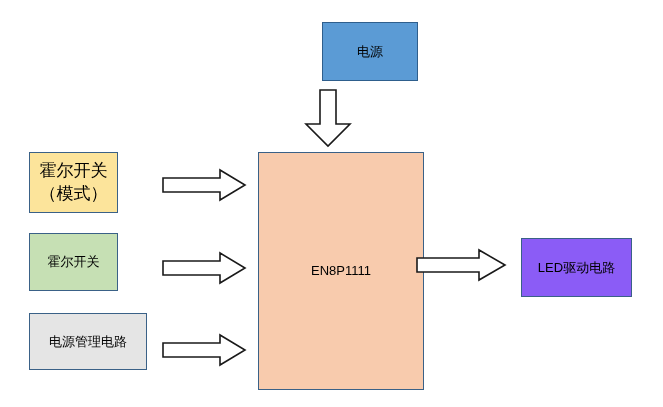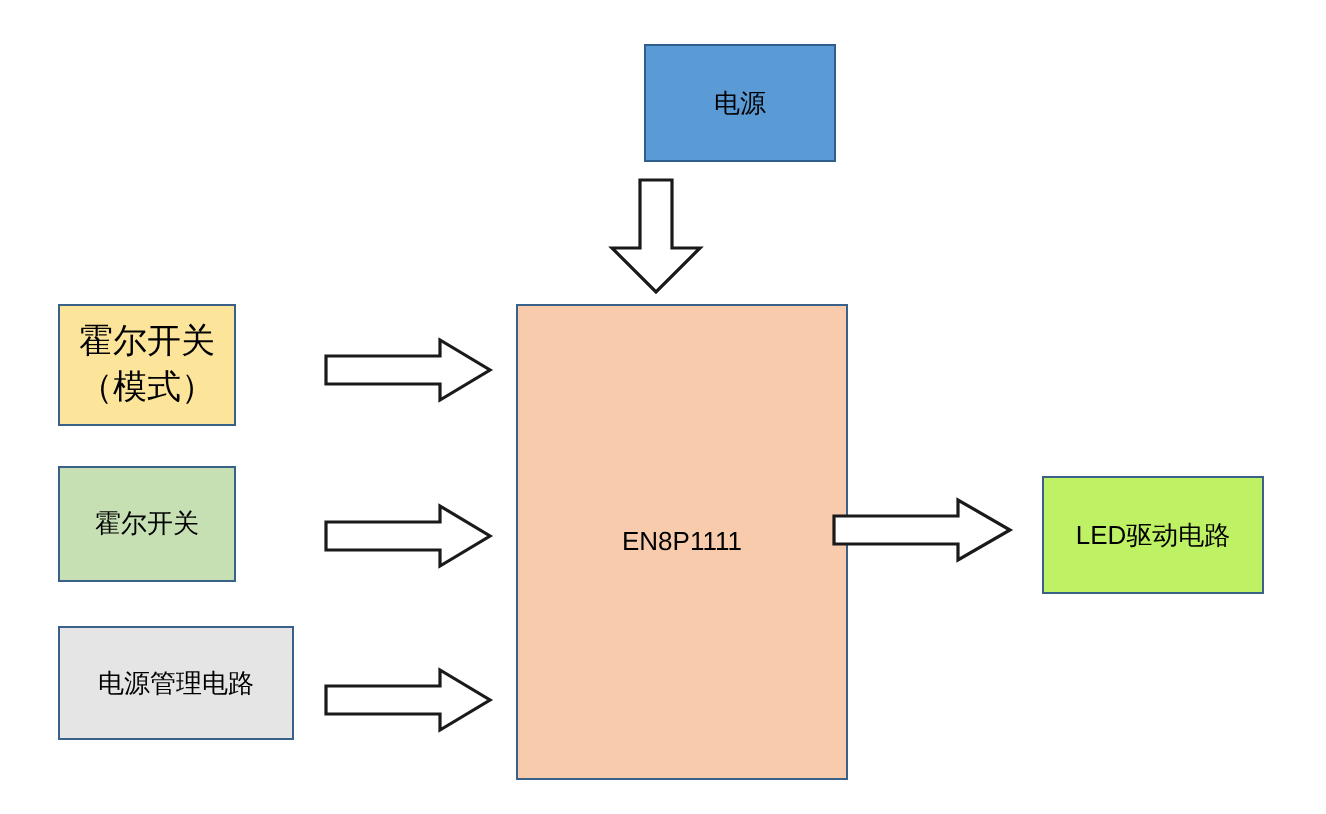--- a/index.html
+++ b/index.html
@@ -90,21 +90,21 @@
     border: 1px solid #3A6187;
     font-size: 13px;
   }
 
   
   #block-led {
     left: 521px;
     top: 238px;
     width: 111px;
     height: 59px;
-    background: #bef264;
+    background: #8b5cf6;
     border: 1px solid #3A6187;
     font-size: 13px;
   }
 
   .arrow {
     position: absolute;
   }
   .arrow svg {
     display: block;
     overflow: visible;

